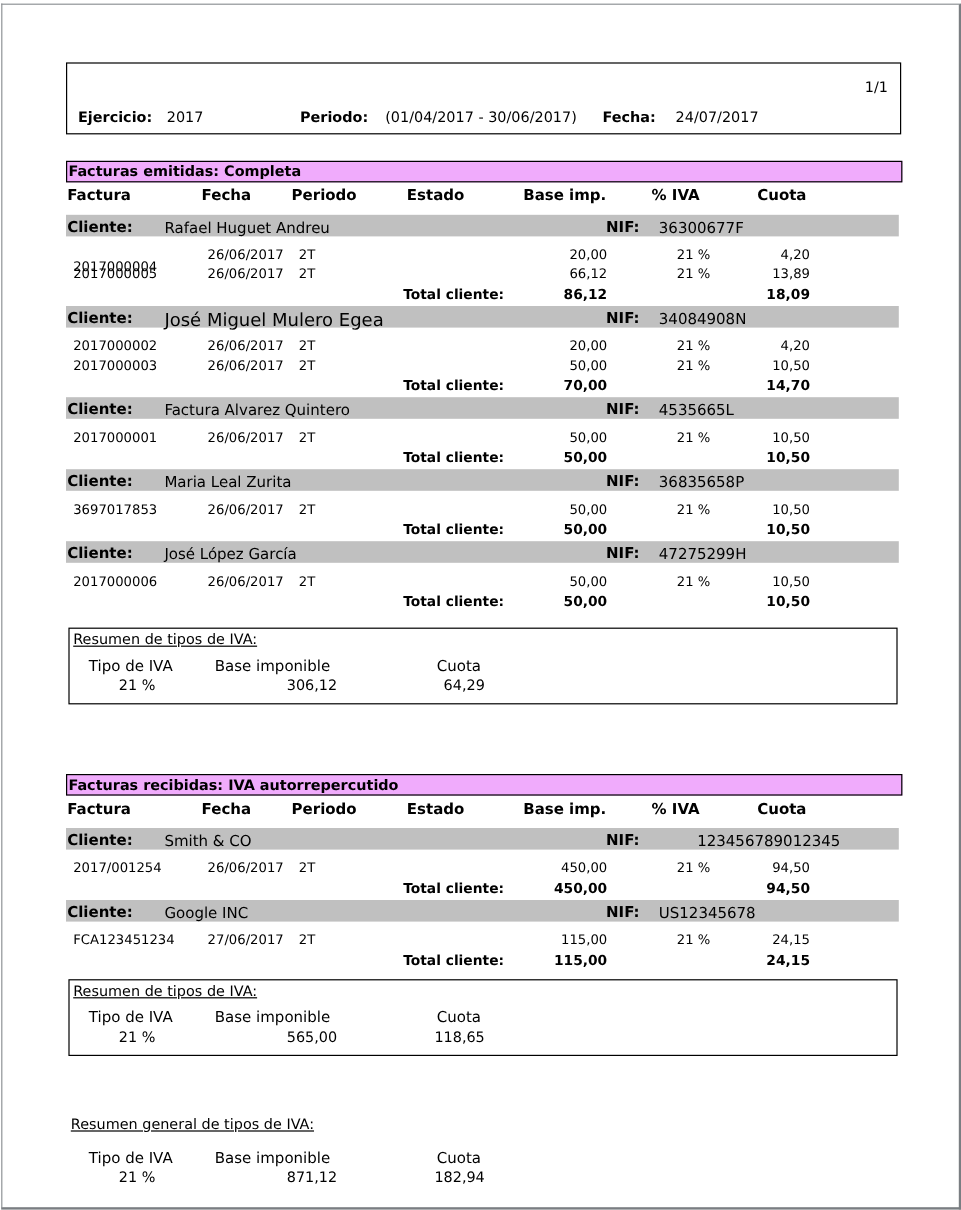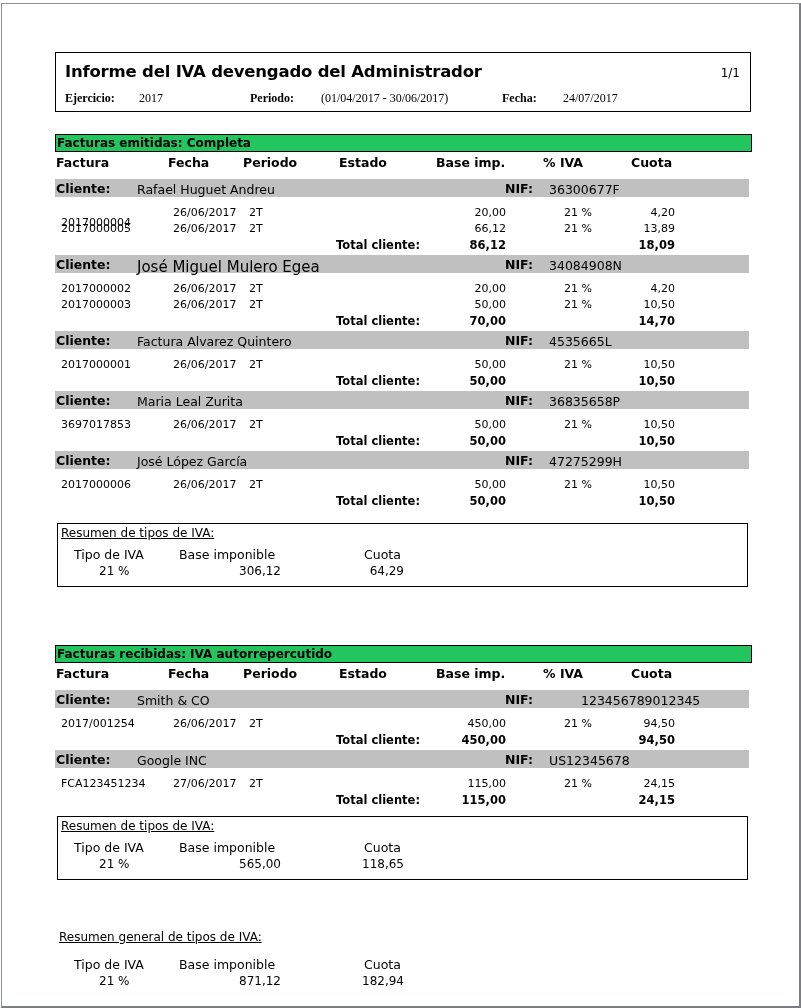--- a/index.html
+++ b/index.html
@@ -3,40 +3,39 @@
 <meta charset="utf-8">
 <style>
   html, body { margin:0; padding:0; background:#fff; }
   body { width:801px; height:1008px; position:relative; overflow:hidden;
          font-family:"DejaVu Sans", sans-serif; color:#000; }
   .page { position:absolute; left:1px; top:3px; width:797px; height:1002px;
           border:1px solid #8f9397; border-right:2px solid #7a7e82; border-bottom:2px solid #7a7e82; background:#fff; }
   .hdr { position:absolute; left:55px; top:52px; width:696px; height:60px; border:1px solid #000; box-sizing:border-box; }
   .hdr .title { position:absolute; left:9px; top:9px; font-size:16.5px; font-weight:bold; letter-spacing:-0.2px; }
   .hdr .pg { position:absolute; right:10px; top:13px; font-size:12px; }
-  .hdr .meta { position:absolute; top:38px; font-size:12px;font-family:Liberation Serif, serif; }
+  .hdr .meta { position:absolute; top:38px; font-size:12px; }
   .b { font-weight:bold; }
-  .sec-bar { position:absolute; left:55px; width:694px; height:16px; background:#22c55e; border:1px solid #000;
+  .sec-bar { position:absolute; left:55px; width:694px; height:16px; background:#f0abfc; border:1px solid #000;
              font-size:12px; font-weight:bold; line-height:16px; padding-left:1px; box-sizing:content-box; }
   .colh { position:absolute; font-size:12.5px; font-weight:bold; }
   .cli-bar { position:absolute; left:55px; width:694px; height:18px; background:#c0c0c0; font-size:12.5px; line-height:18px; }
   .row { position:absolute; font-size:11px; }
   .r { text-align:right; }
   .sum-box { position:absolute; left:57px; width:691px; border:1px solid #000; box-sizing:border-box; }
   .u { text-decoration:underline; font-size:12px; position:absolute;text-align:right; }
   .sumh { position:absolute; font-size:12.5px; font-weight:normal; }
   .sumv { position:absolute; font-size:12px; }
 </style>
 </head>
 <body>
 
 <div class="page"></div>
 
 <div class="hdr">
-  <div class="title">Informe del IVA devengado del Administrador</div>
   <div class="pg">1/1</div>
   <span class="meta b" style="left:9px">Ejercicio:</span>
   <span class="meta" style="left:83px">2017</span>
   <span class="meta b" style="left:194px">Periodo:</span>
   <span class="meta" style="left:265px">(01/04/2017 - 30/06/2017)</span>
   <span class="meta b" style="left:446px">Fecha:</span>
   <span class="meta" style="left:507px">24/07/2017</span>
 </div>
 
 <div id="content">

